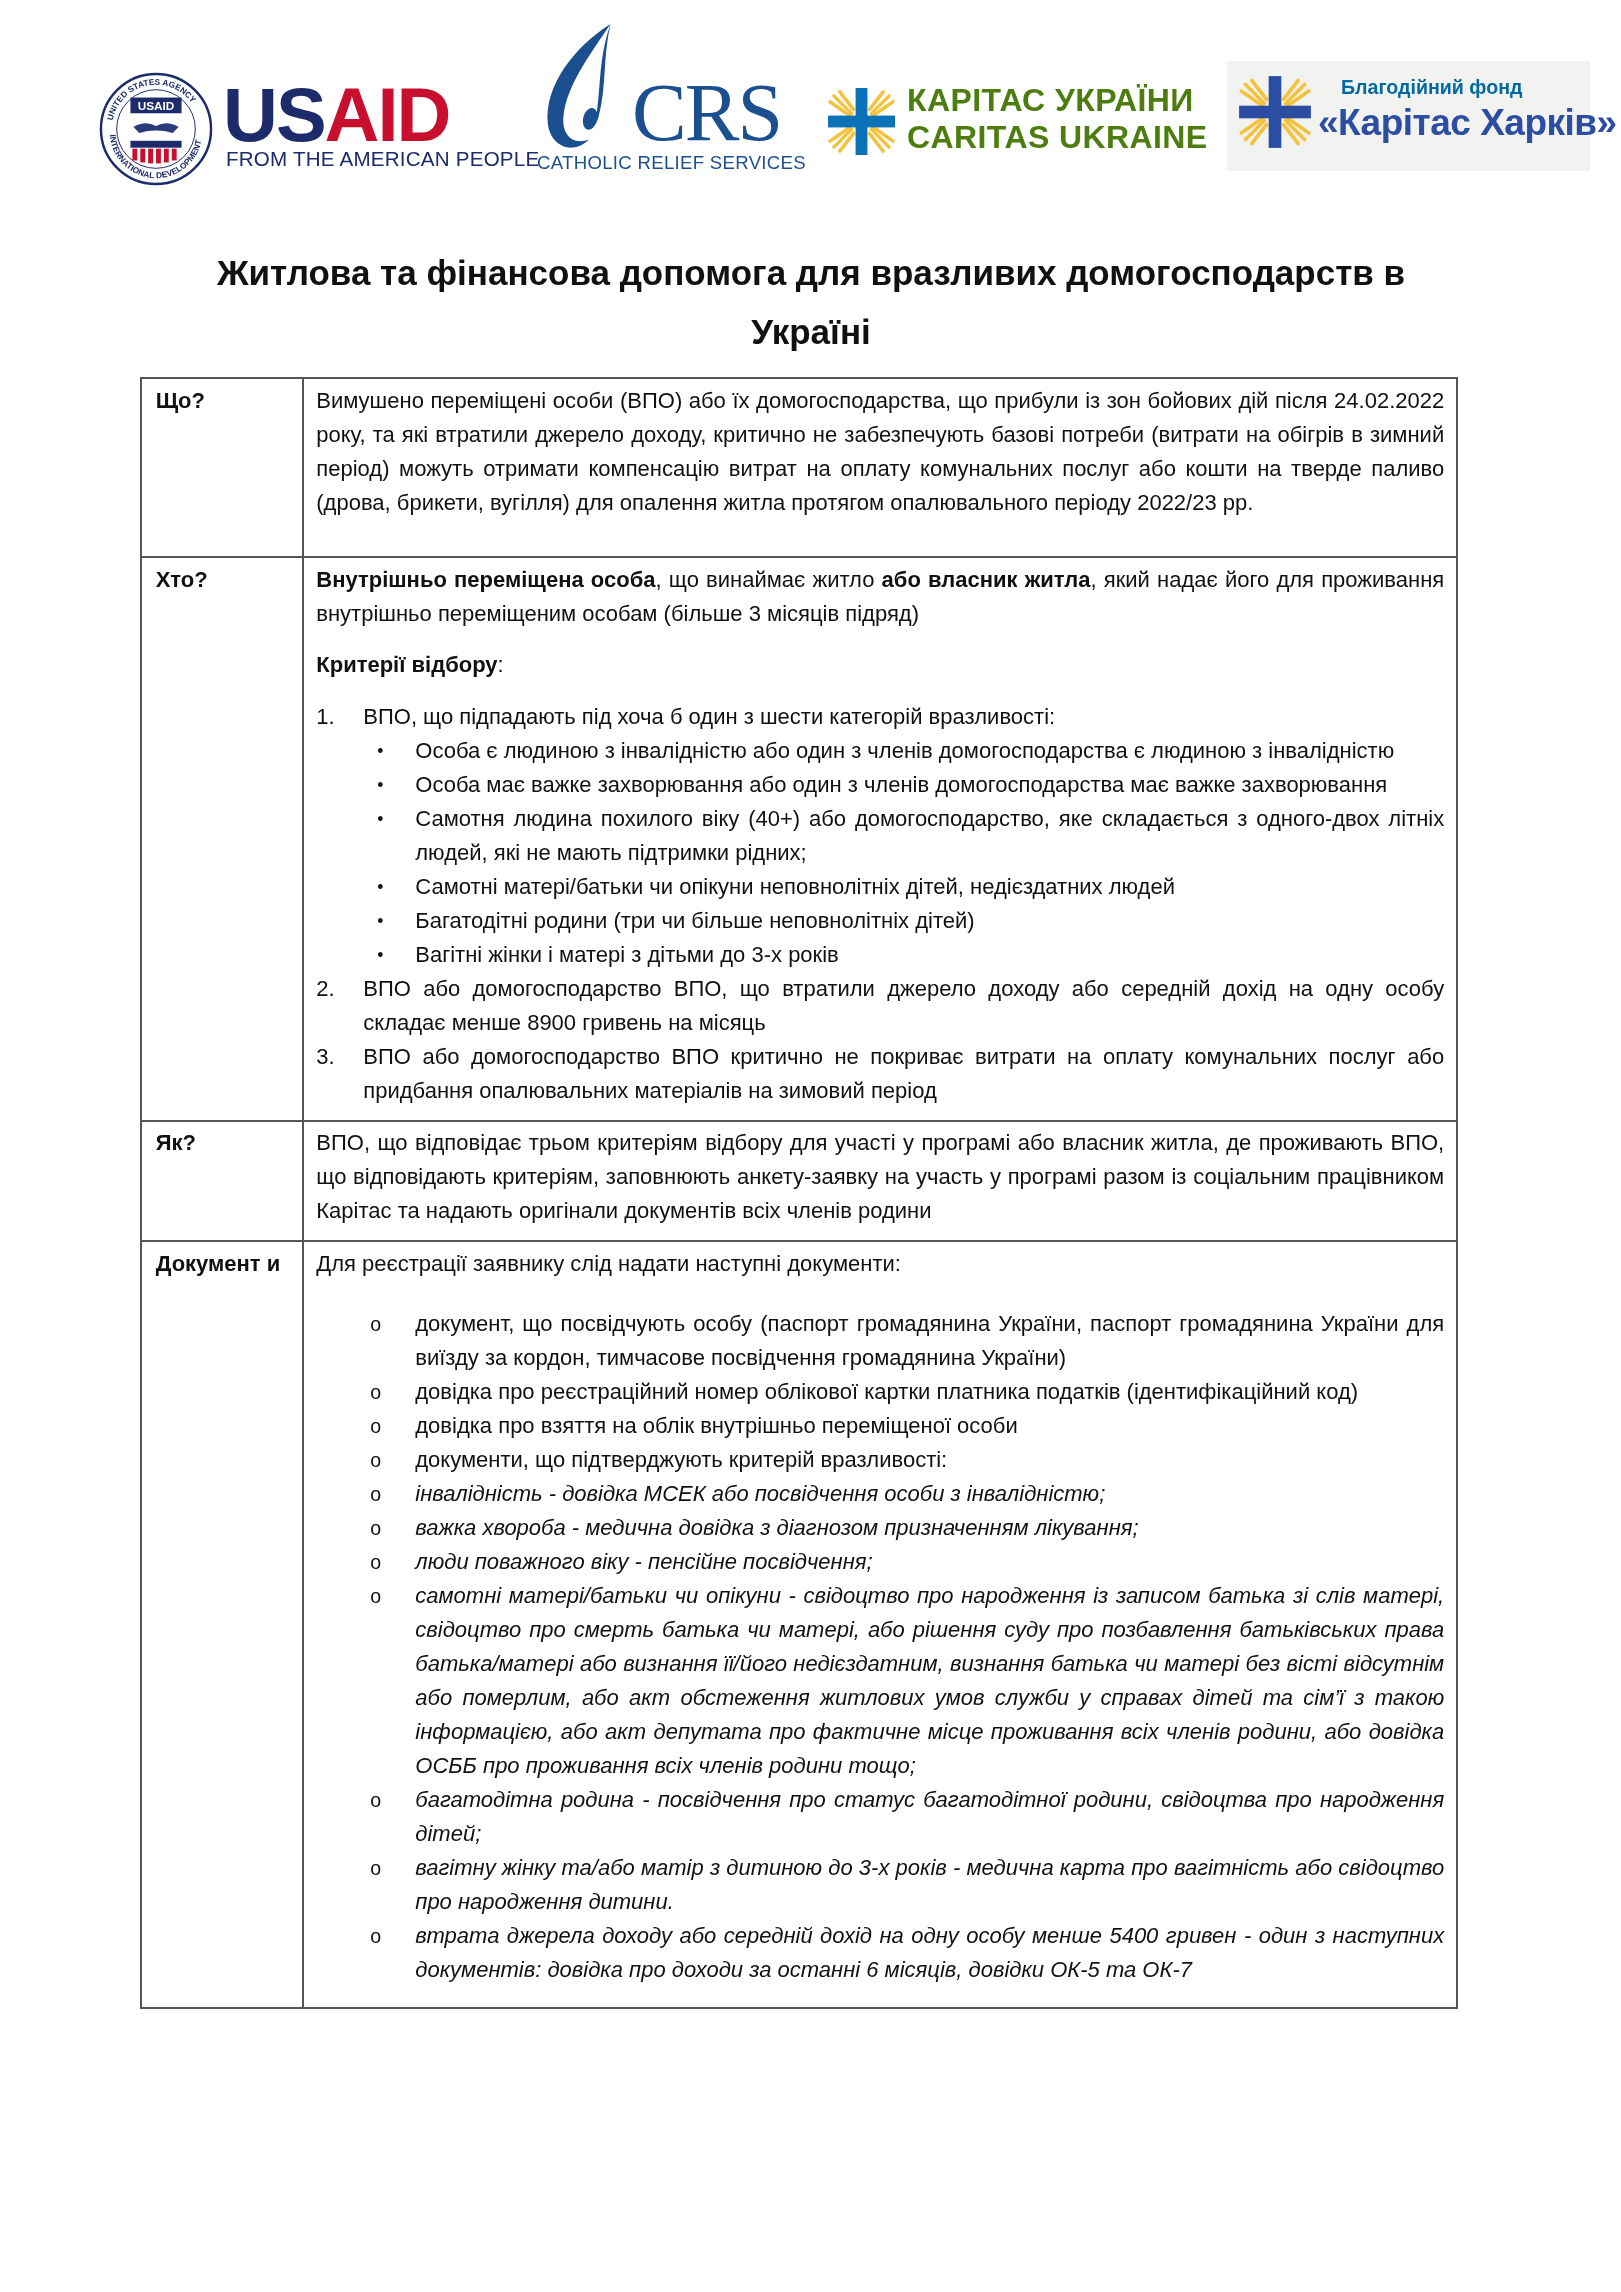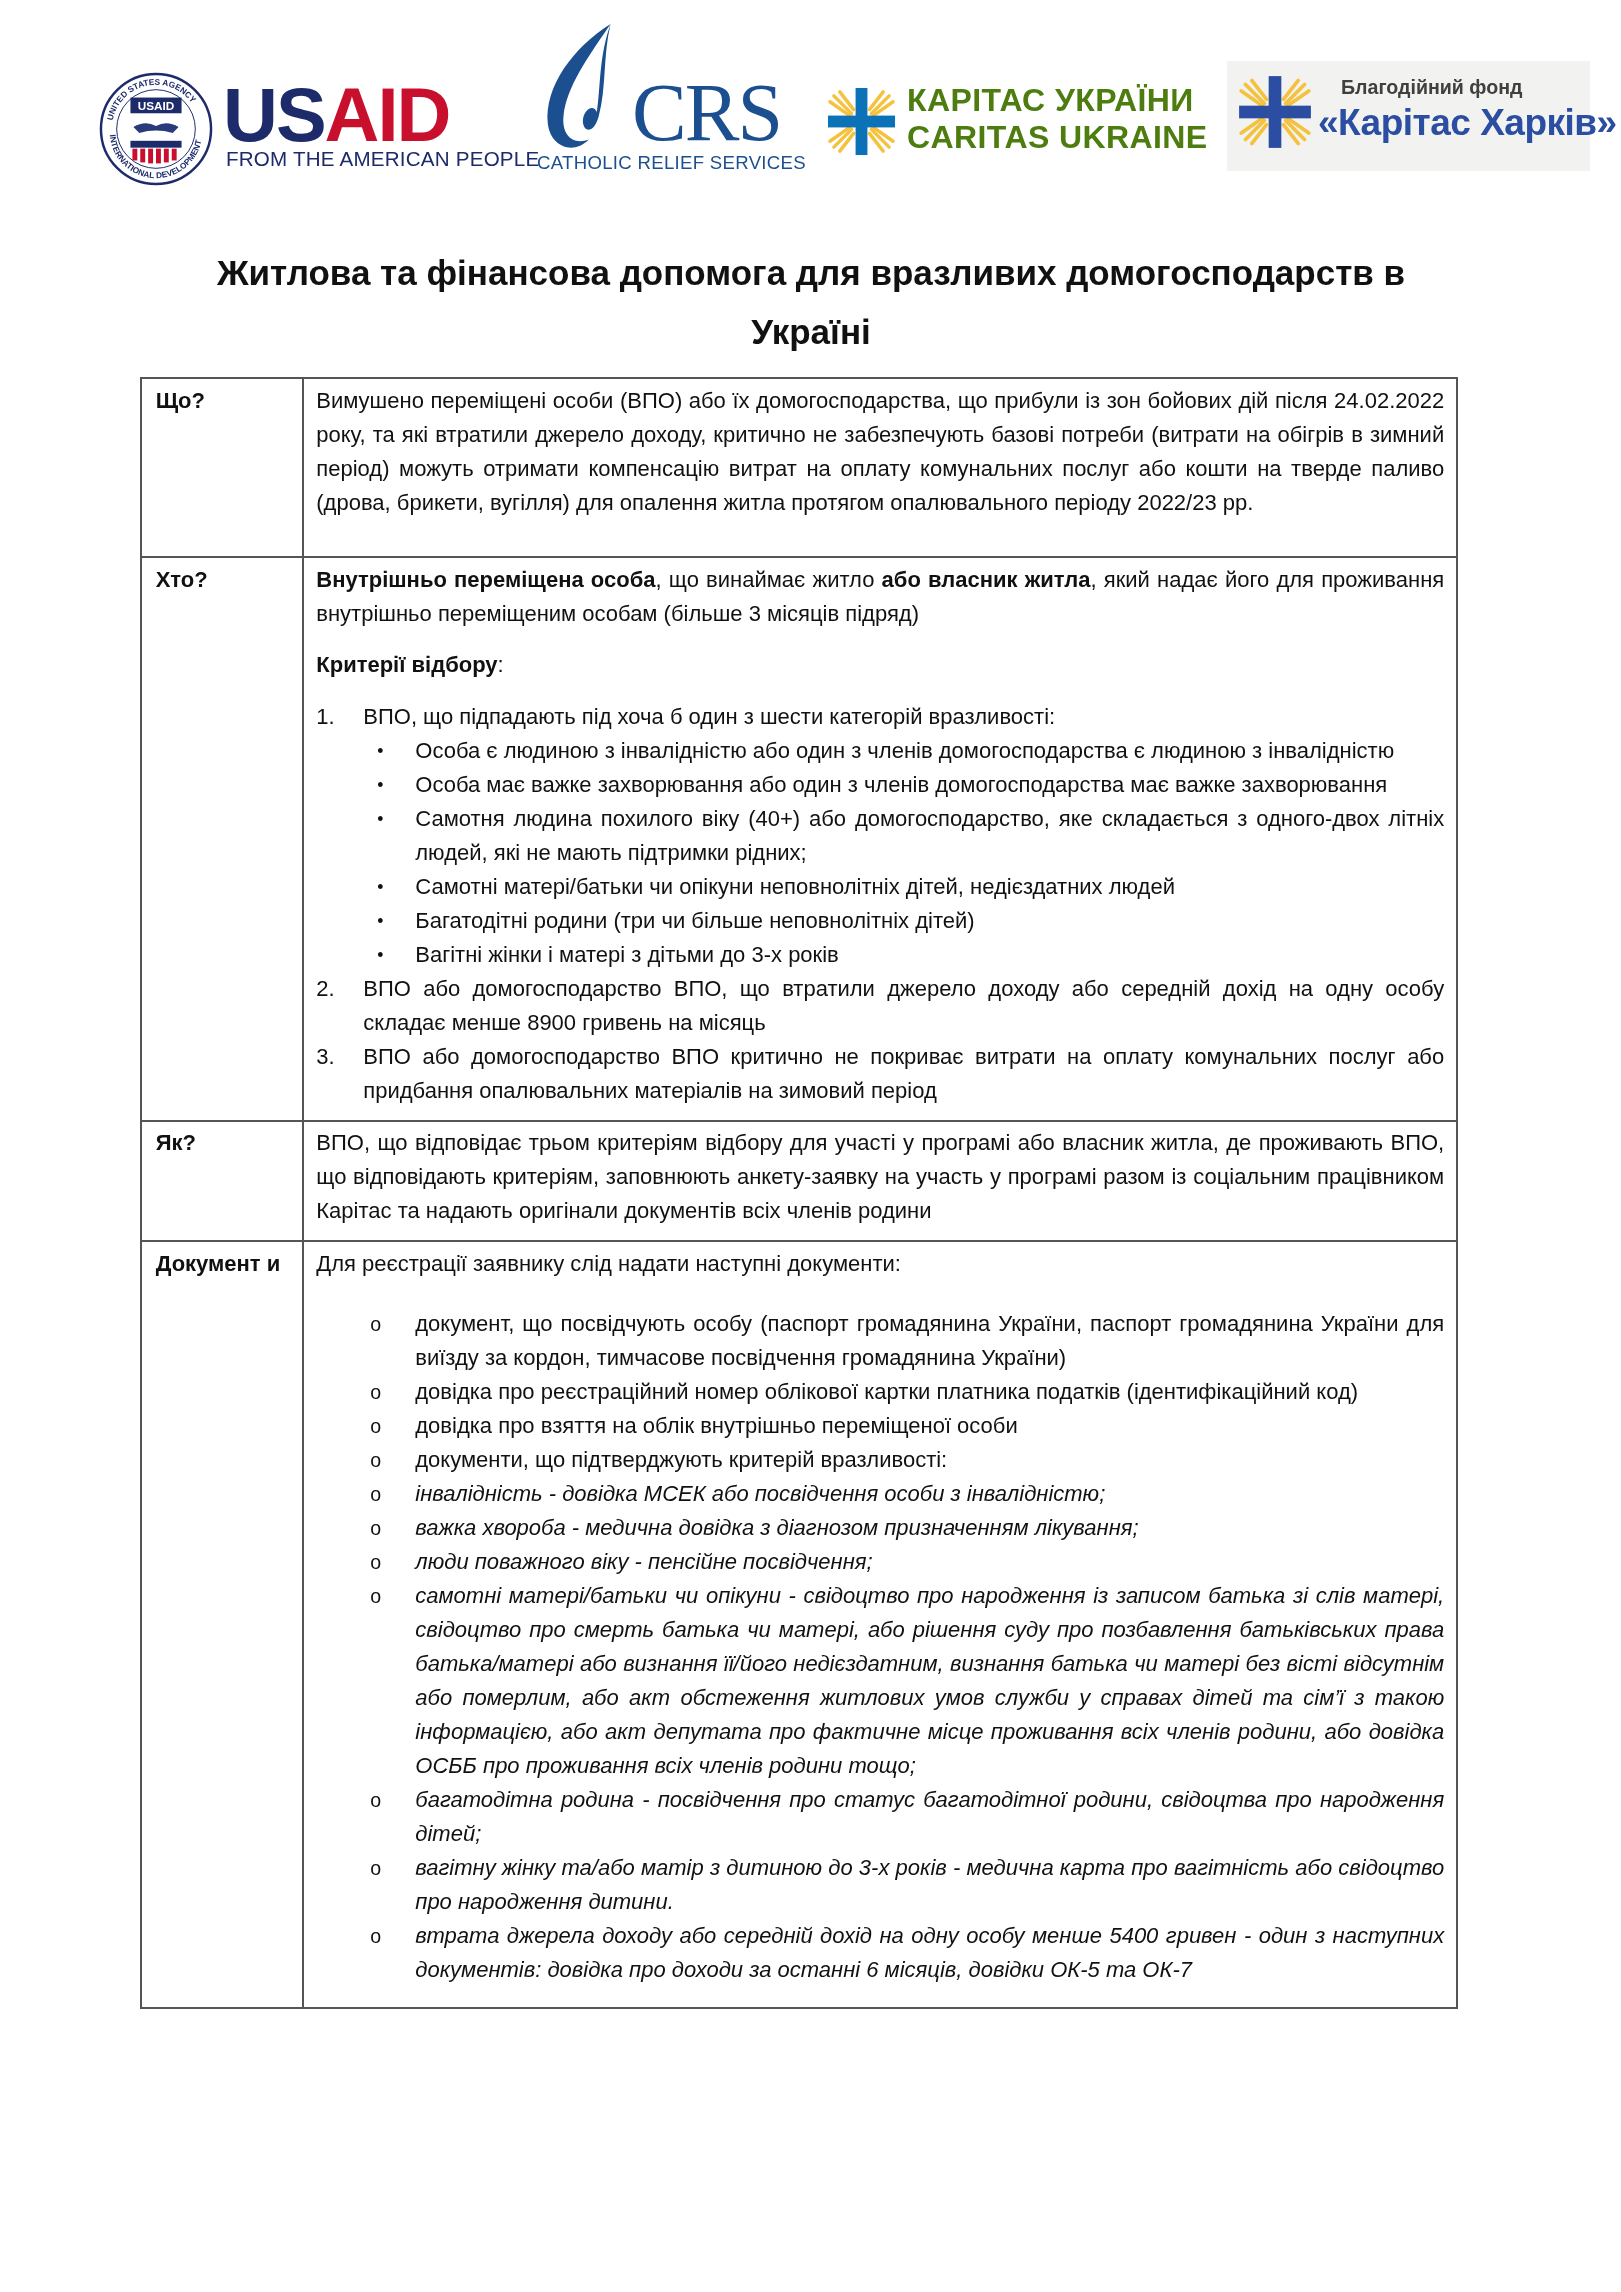--- a/index.html
+++ b/index.html
@@ -14,21 +14,21 @@
   .usaid-word .us { color: #1d2b6b; }
   .usaid-word .aid { color: #c8102e; }
   .usaid-tag { position: absolute; left: 226px; top: 147px; font-size: 20.6px; color: #1d2b6b; letter-spacing: 0.2px; }
   .crs-mark { position: absolute; left: 534px; top: 17.6px; width: 108px; height: 147px; }
   .crs-word { position: absolute; left: 632px; top: 69px; font-family: "Liberation Serif", serif; font-size: 82px; color: #1b4f8f; line-height: 88px; letter-spacing: -2px; }
   .crs-tag { position: absolute; left: 537px; top: 152px; font-size: 18.6px; color: #1b4f8f; letter-spacing: 0.3px; }
   .car-ua-cross { position: absolute; left: 826px; top: 86px; width: 71px; height: 71px; }
   .car-ua-text { position: absolute; left: 907px; top: 82px; color: #4d7c0f; font-weight: 700; font-size: 32px; line-height: 37px; letter-spacing: 0.4px; }
   .car-kh-box { position: absolute; left: 1227px; top: 61px; width: 363px; height: 110px; background: #f2f2f0; }
   .car-kh-cross { position: absolute; left: 1237px; top: 74px; width: 76px; height: 76px; }
-  .car-kh-top { position: absolute; left: 1341px; top: 76px; color: #404040; font-weight: 700; font-size: 19.6px; }
+  .car-kh-top { position: absolute; left: 1341px; top: 76px; color: #0369a1; font-weight: 700; font-size: 19.6px; }
   .car-kh-main { position: absolute; left: 1318px; top: 102px; color: #2b4ea2; font-weight: 700; font-size: 37px; letter-spacing: -0.5px; }
 
   
   .doc-title {
     position: absolute; left: 157px; top: 243px; width: 1308px;
     text-align: center; font-weight: 700; font-size: 35px; line-height: 59px; color: #111;
   }
 
   
   .info-table {

